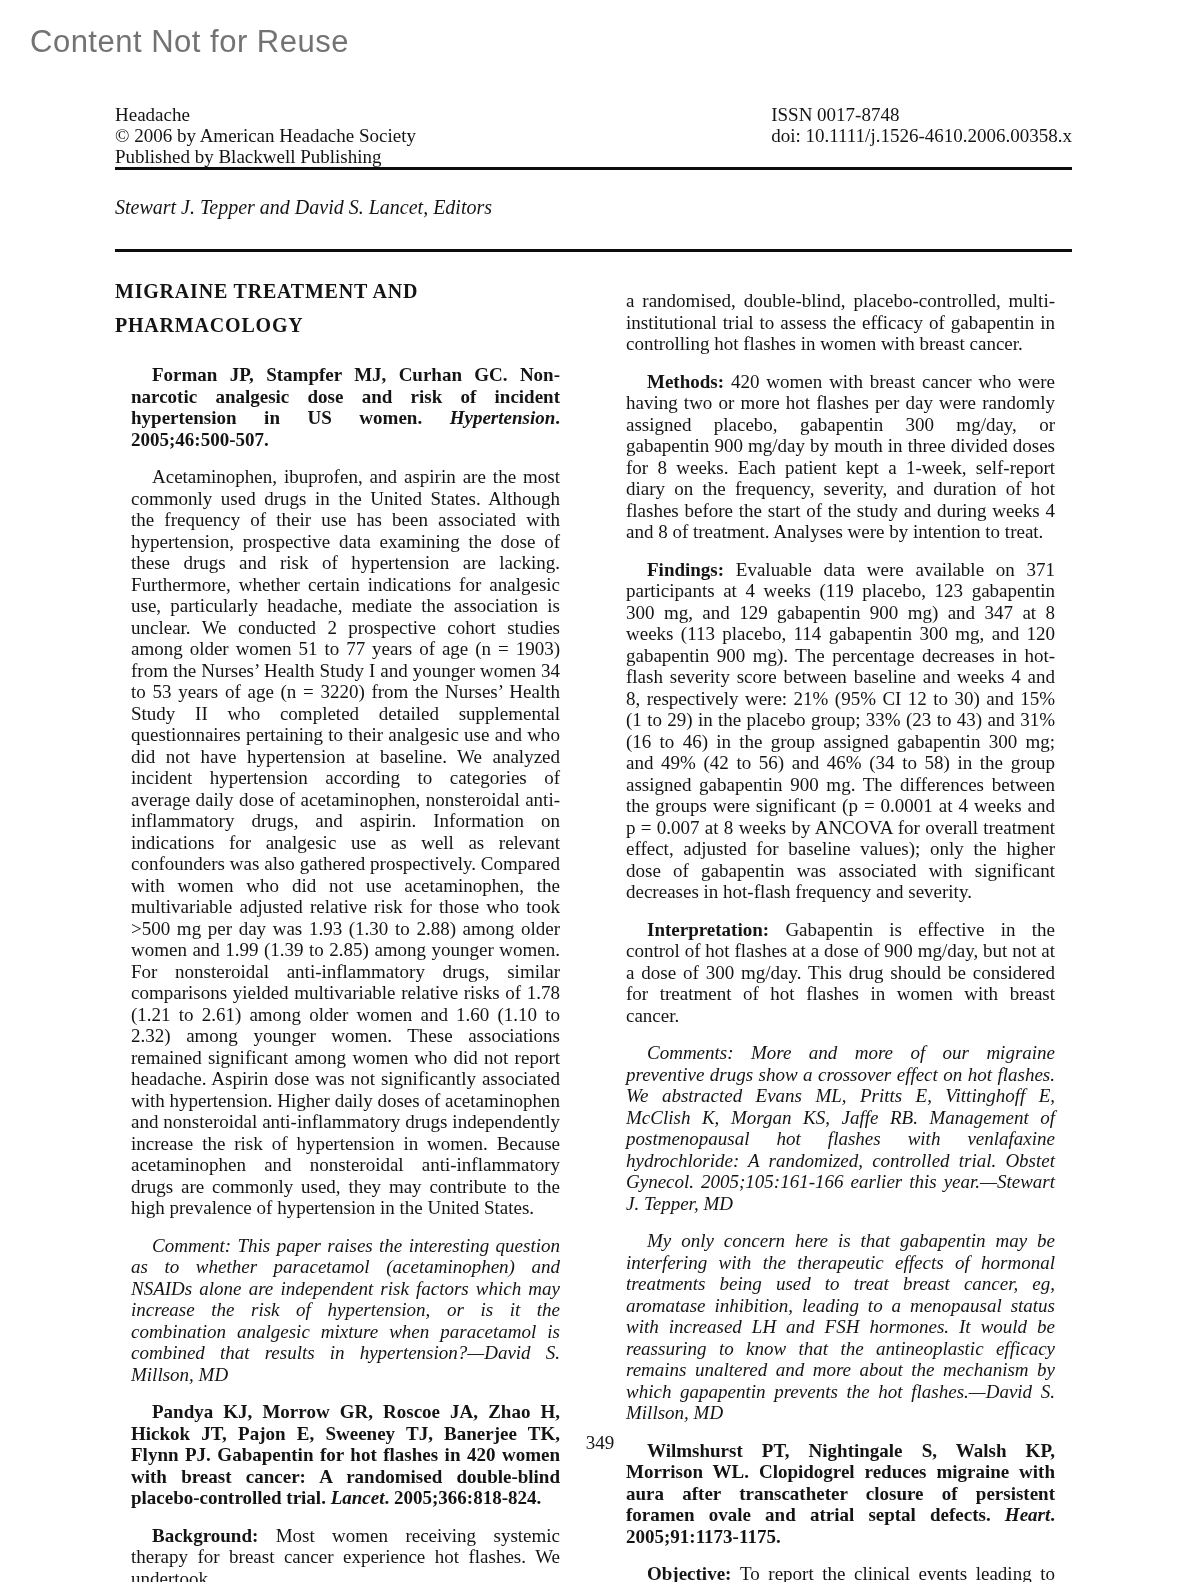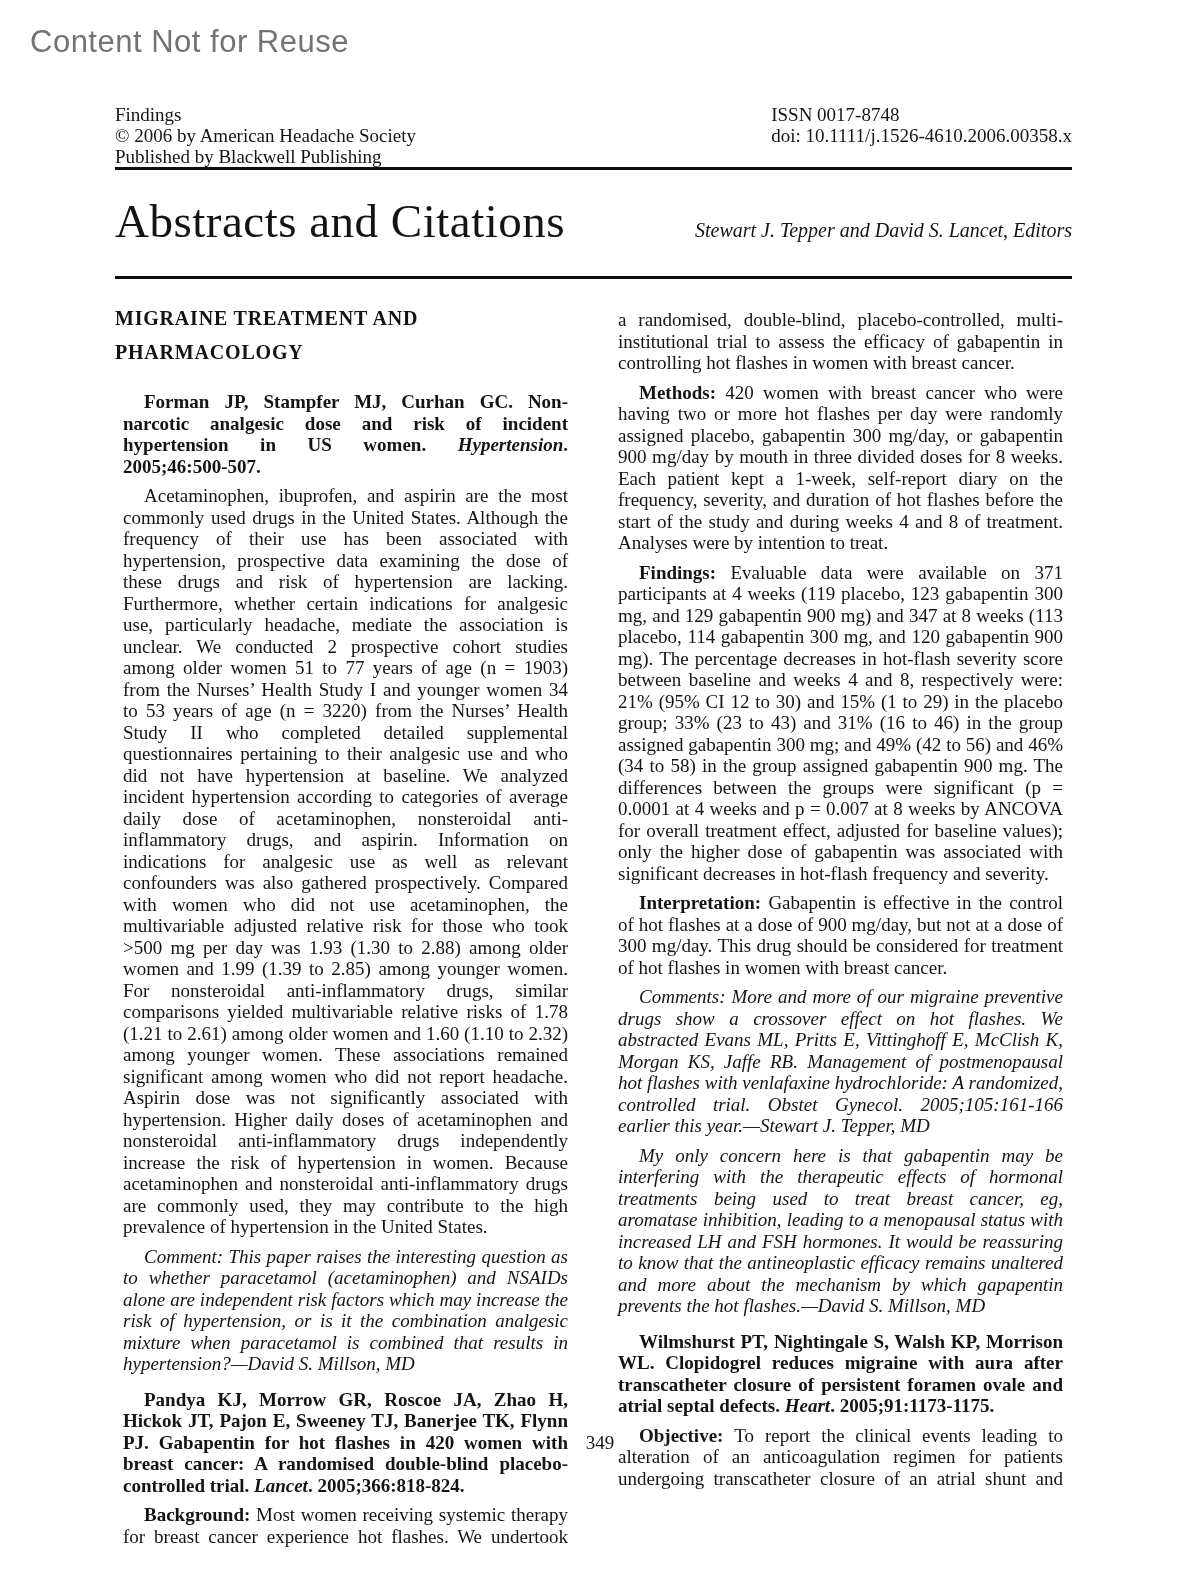--- a/index.html
+++ b/index.html
@@ -14,52 +14,51 @@
   }
   .inner{position:absolute;left:115px;top:104px;width:957px;}
   .header-row{display:flex;justify-content:space-between;font-size:19px;line-height:21px;}
   .header-right{text-align:left;}
   .rule{height:3px;background:#0d0d0d;}
   .masthead{display:flex;justify-content:space-between;align-items:baseline;padding:26px 0 30px 0;}
   .title{margin:0;font-size:47px;line-height:50px;font-weight:normal;letter-spacing:0.5px;}
   .editors{font-style:italic;font-size:20px;}
   .columns{display:flex;gap:34px;margin-top:22px;font-size:19px;line-height:21.5px;text-align:justify;}
   .col{width:461px;}
-  p.para{margin:8px;}
+  p.para{margin:16px;}
   p.heading{font-weight:bold;font-size:20px;line-height:34px;letter-spacing:0.8px;margin:0 0 22px 0;text-align:left;}
   p.citation{font-weight:bold;margin-top:14px;}
   p.comment{font-style:italic;}
   .indent{text-indent:21px;}
   .fill-last{text-align-last:justify;}
   span.b{font-weight:bold;}
   span.i{font-style:italic;}
   .pagenum{position:absolute;left:0;top:1432px;width:100%;text-align:center;font-size:19px;}
 </style>
 </head>
 <body>
 
 <div class="watermark">Content Not for Reuse</div>
 
 <div class="inner">
   <div class="header-row">
     <div class="header-left">
-      <div>Findings</div>
+      <div>Headache</div>
       <div>© 2006 by American Headache Society</div>
       <div>Published by Blackwell Publishing</div>
     </div>
     <div class="header-right">
       <div>ISSN 0017-8748</div>
       <div>doi: 10.1111/j.1526-4610.2006.00358.x</div>
     </div>
   </div>
 
   <div class="rule"></div>
 
   <div class="masthead">
-    <h1 class="title">Abstracts and Citations</h1>
     <div class="editors">Stewart J. Tepper and David S. Lancet, Editors</div>
   </div>
 
   <div class="rule"></div>
 
   <div class="columns">
     <div class="col" id="col-left">
         <p class="para heading"><span class="b">MIGRAINE TREATMENT AND PHARMACOLOGY</span></p>
         <p class="para citation indent"><span class="b">Forman JP, Stampfer MJ, Curhan GC. Non-narcotic analgesic dose and risk of incident hypertension in US women. </span><span class="b i">Hypertension</span><span class="b">. 2005;46:500-507.</span></p>
         <p class="para body indent"><span>Acetaminophen, ibuprofen, and aspirin are the most commonly used drugs in the United States. Although the frequency of their use has been associated with hypertension, prospective data examining the dose of these drugs and risk of hypertension are lacking. Furthermore, whether certain indications for analgesic use, particularly headache, mediate the association is unclear. We conducted 2 prospective cohort studies among older women 51 to 77 years of age (n = 1903) from the Nurses’ Health Study I and younger women 34 to 53 years of age (n = 3220) from the Nurses’ Health Study II who completed detailed supplemental questionnaires pertaining to their analgesic use and who did not have hypertension at baseline. We analyzed incident hypertension according to categories of average daily dose of acetaminophen, nonsteroidal anti-inflammatory drugs, and aspirin. Information on indications for analgesic use as well as relevant confounders was also gathered prospectively. Compared with women who did not use acetaminophen, the multivariable adjusted relative risk for those who took &gt;500 mg per day was 1.93 (1.30 to 2.88) among older women and 1.99 (1.39 to 2.85) among younger women. For nonsteroidal anti-inflammatory drugs, similar comparisons yielded multivariable relative risks of 1.78 (1.21 to 2.61) among older women and 1.60 (1.10 to 2.32) among younger women. These associations remained significant among women who did not report headache. Aspirin dose was not significantly associated with hypertension. Higher daily doses of acetaminophen and nonsteroidal anti-inflammatory drugs independently increase the risk of hypertension in women. Because acetaminophen and nonsteroidal anti-inflammatory drugs are commonly used, they may contribute to the high prevalence of hypertension in the United States.</span></p>

